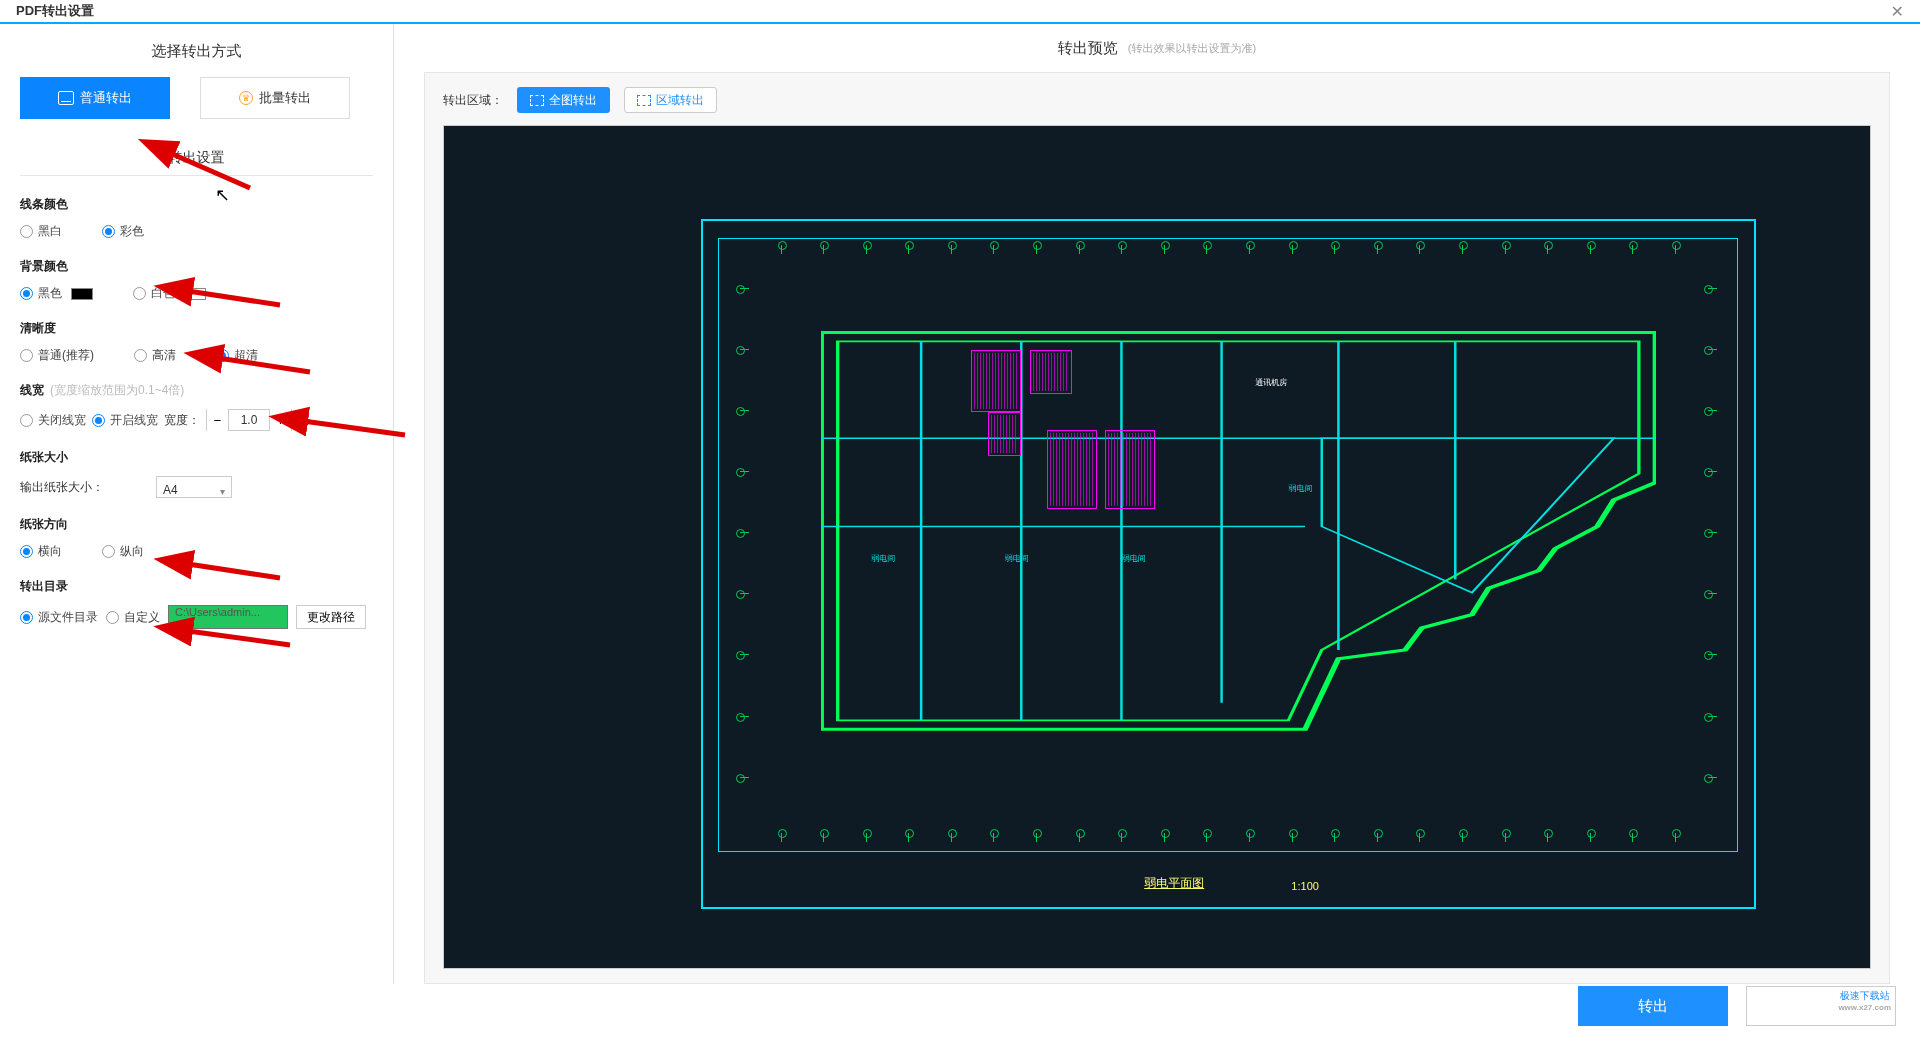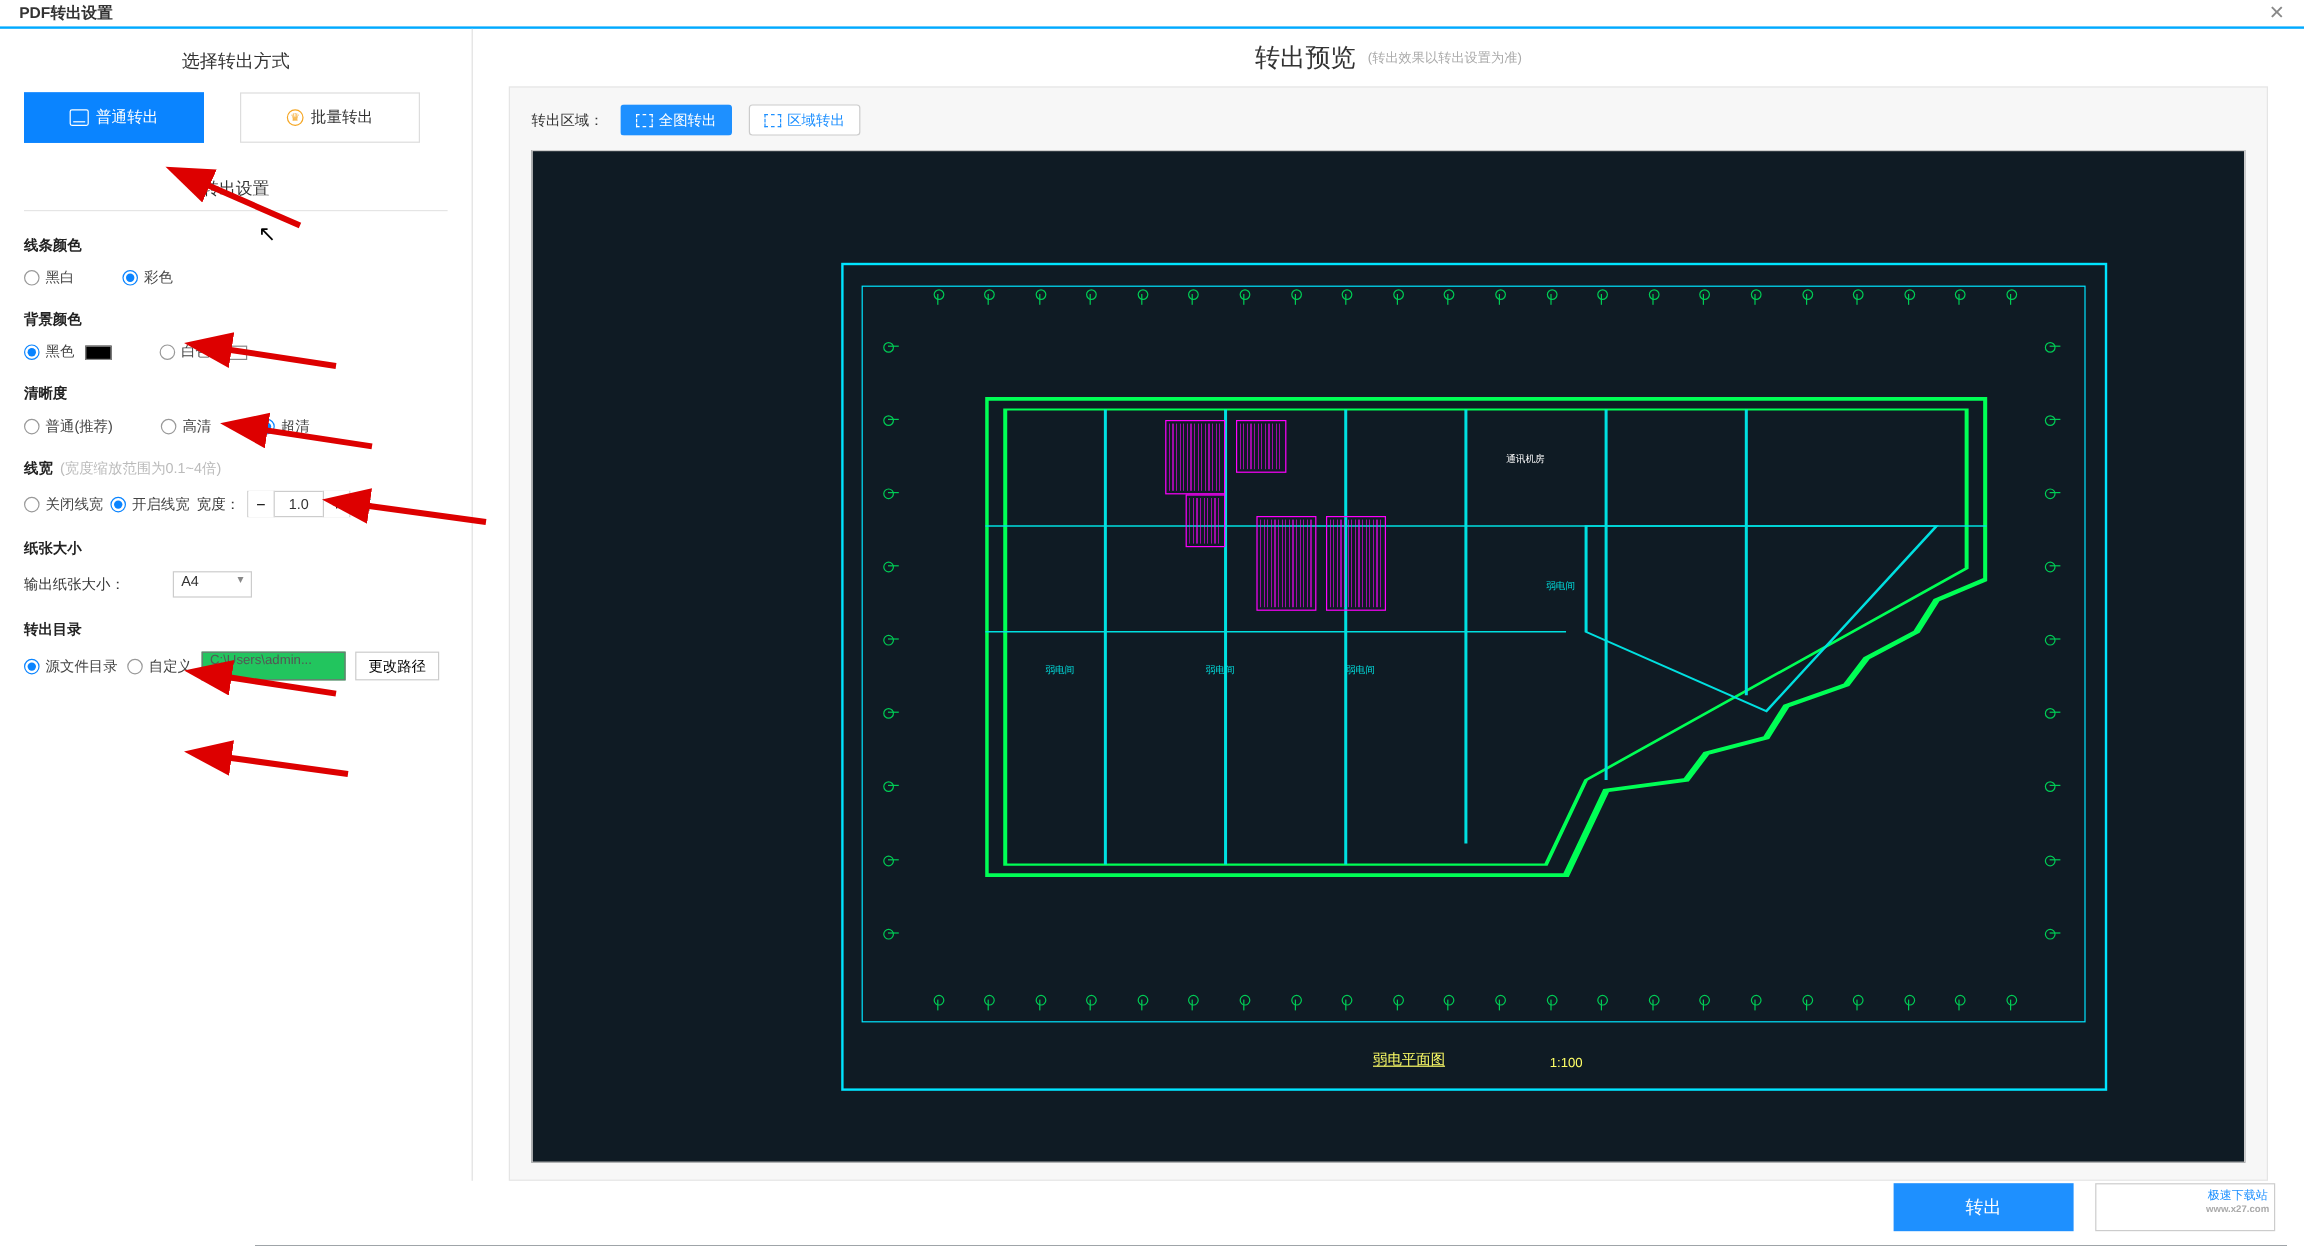--- a/index.html
+++ b/index.html
@@ -28,28 +28,28 @@
 .radio.selected .dot { border-color: #0a84ff; }
 .radio.selected .dot::after { content: ""; width: 7px; height: 7px; background: #0a84ff; border-radius: 50%; position: absolute; top: 2px; left: 2px; }
 .swatch { width: 22px; height: 12px; border: 1px solid #888; display: inline-block; margin-left: 4px; }
 .swatch.black { background: #000; }
 .swatch.white { background: #fff; }
 .width-row { display: flex; align-items: center; gap: 6px; }
 .stepper { display: flex; align-items: center; border: 1px solid #ccc; height: 22px; }
 .stepper button { width: 22px; height: 22px; border: none; background: #fff; cursor: pointer; border-right: 1px solid #ccc; }
 .stepper button:last-child { border-right: none; border-left: 1px solid #ccc; }
 .stepper span { width: 40px; text-align: center; }
-.sel { border: 1px solid #ccc; height: 22px; width: 66px; display: flex; align-items: flex-start; padding: 0 6px; justify-content: space-between; cursor: pointer; }
+.sel { border: 1px solid #ccc; height: 22px; width: 76px; display: flex; align-items: flex-end; padding: 0 6px; justify-content: space-between; cursor: pointer; margin-left: 12px; }
 .sel .arr { font-size: 10px; color: #888; }
 .path-row { display: flex; align-items: center; gap: 8px; flex-wrap: wrap; }
 .path-input { border: 1px solid #737373; height: 24px; width: 120px; padding: 0 6px; color: #555; background: #22c55e; font-size: 11px; overflow: hidden; white-space: nowrap; }
 .small-btn { border: 1px solid #ccc; height: 24px; padding: 0 10px; background: #fff; cursor: pointer; font-size: 12px; }
 .right { flex: 1; display: flex; flex-direction: column; }
 .right-head { height: 48px; display: flex; align-items: center; justify-content: center; gap: 10px; }
-.right-head .ptitle { font-size: 21px; }
+.right-head .ptitle { font-size: 15px; }
 .right-head .phint { font-size: 11px; color: #aaa; }
 .preview-area { margin: 0 30px; background: #f7f7f7; border: 1px solid #e5e5e5; padding: 14px 18px; flex: 1; display: flex; flex-direction: column; }
 .area-row { display: flex; align-items: center; gap: 14px; margin-bottom: 12px; font-size: 12px; }
 .area-btn { height: 26px; padding: 0 12px; display: flex; align-items: center; gap: 5px; border-radius: 3px; border: 1px solid transparent; cursor: pointer; font-size: 12px; }
 .area-btn.active { background: #1e90ff; color: #fff; }
 .area-btn.ghost { background: #fff; border: 1px solid #ccc; color: #1e90ff; }
 .area-btn .aico { width: 14px; height: 11px; border: 1.5px dashed currentColor; display: inline-block; }
 .canvas { flex: 1; background: #0f1b24; border: 1px solid #ccc; position: relative; overflow: hidden; }
 .frame-outer { position: absolute; left: 18%; top: 11%; right: 8%; bottom: 7%; border: 2px solid #00e5ff; }
 .frame-inner { position: absolute; left: 1.5%; top: 2.5%; right: 1.5%; bottom: 8%; border: 1px solid #00e5ff; }
@@ -176,20 +176,33 @@
       <div class="group-label">纸张大小</div>
       <div class="opts">
         <span>输出纸张大小：</span>
         <div class="sel">
           <span>A4</span>
           <span class="arr">▾</span>
         </div>
       </div>
     </div>
 
+    <div class="group">
+      <div class="group-label">纸张方向</div>
+      <div class="opts">
+        <label class="radio selected">
+            <span class="dot"></span>
+            <span>横向</span>
+          </label>
+        <label class="radio">
+            <span class="dot"></span>
+            <span>纵向</span>
+          </label>
+      </div>
+    </div>
 
     <div class="group">
       <div class="group-label">转出目录</div>
       <div class="path-row">
         <label class="radio selected">
             <span class="dot"></span>
             <span>源文件目录</span>
           </label>
         <label class="radio">
             <span class="dot"></span>

